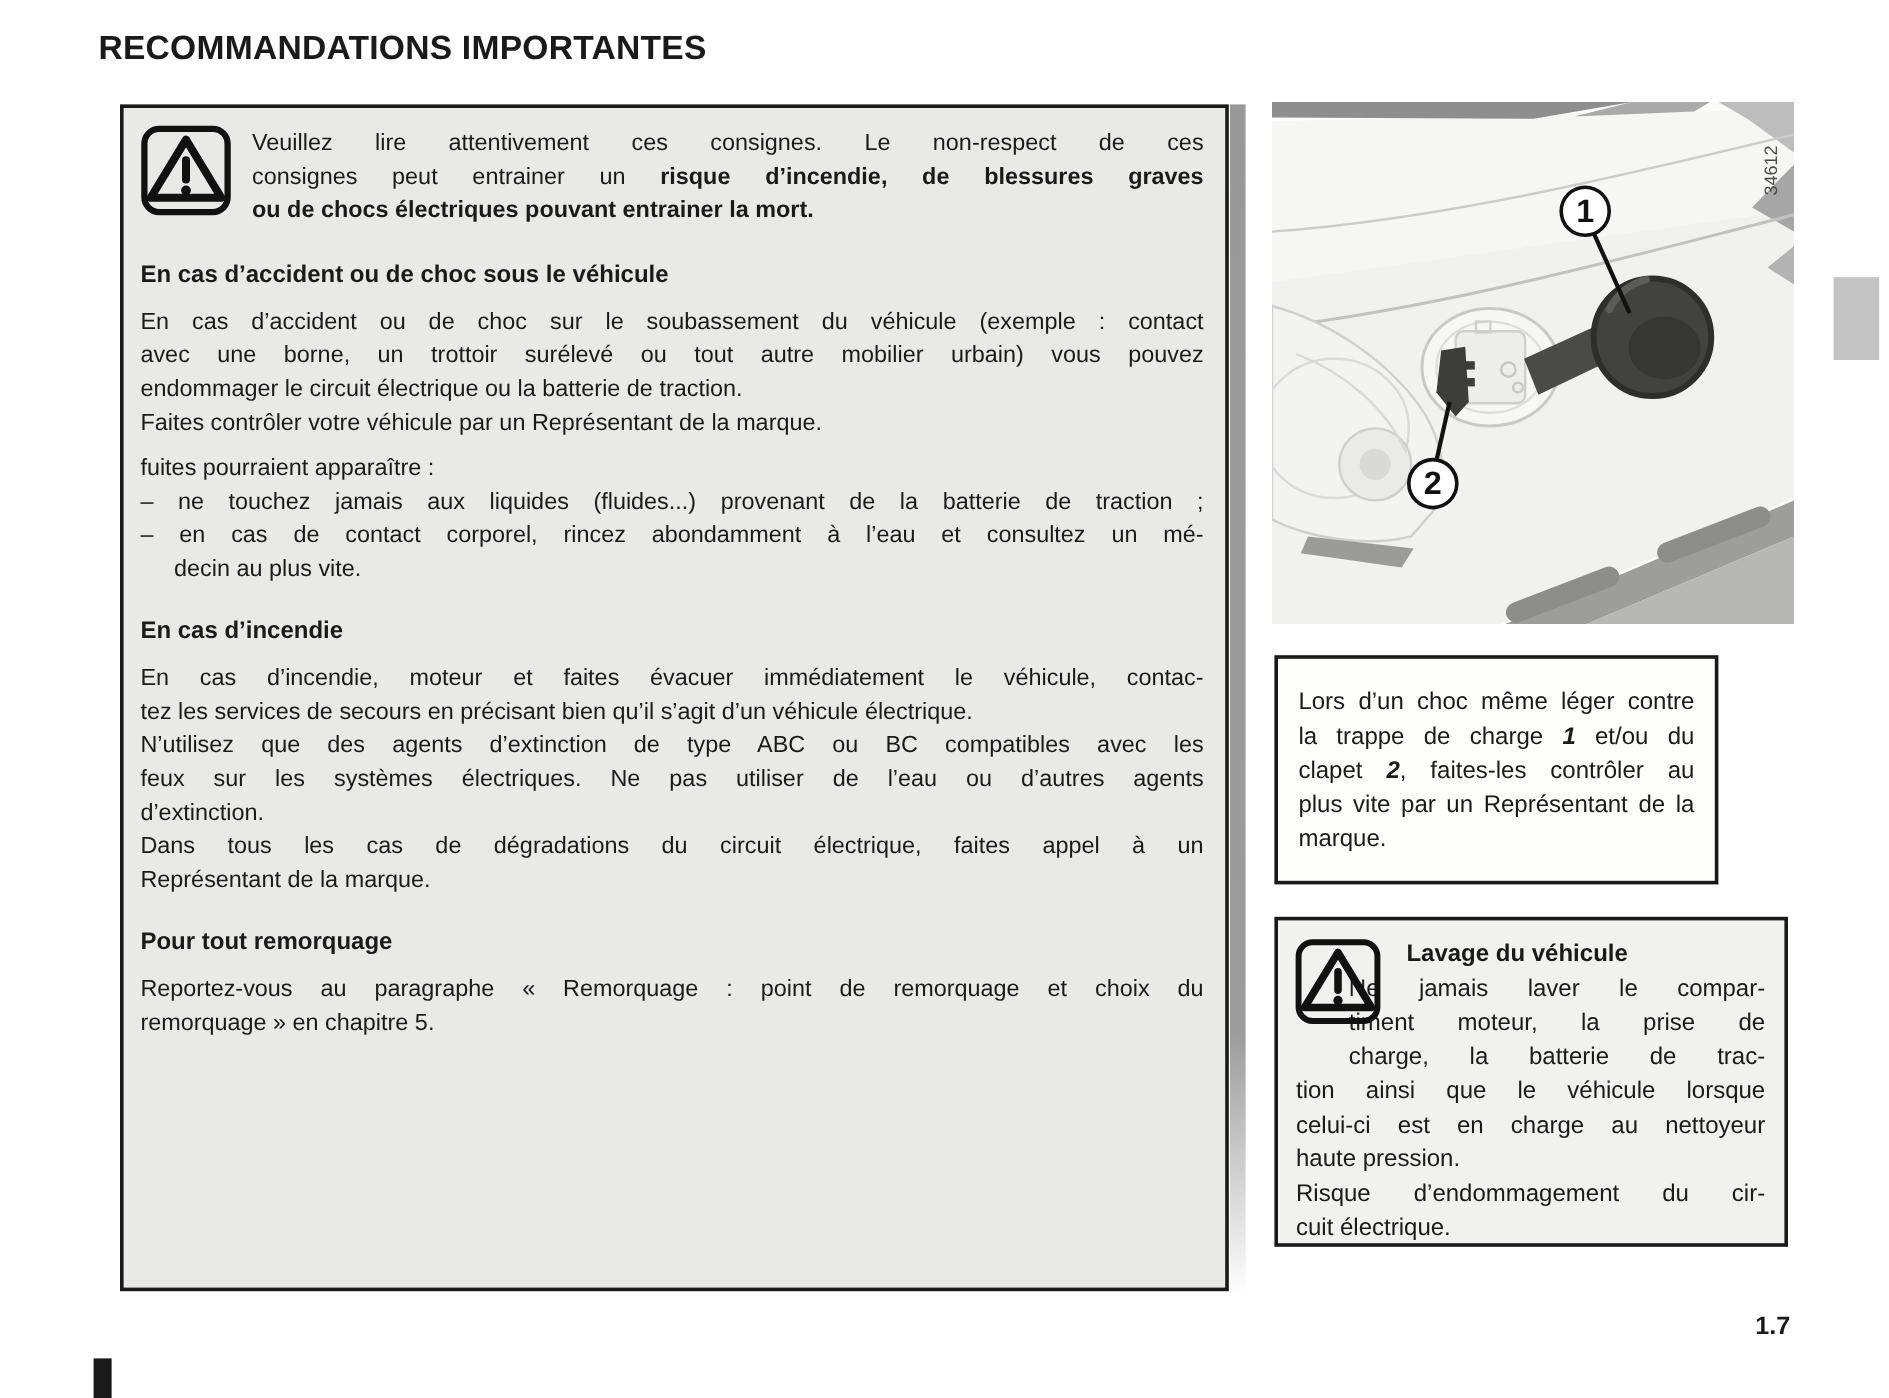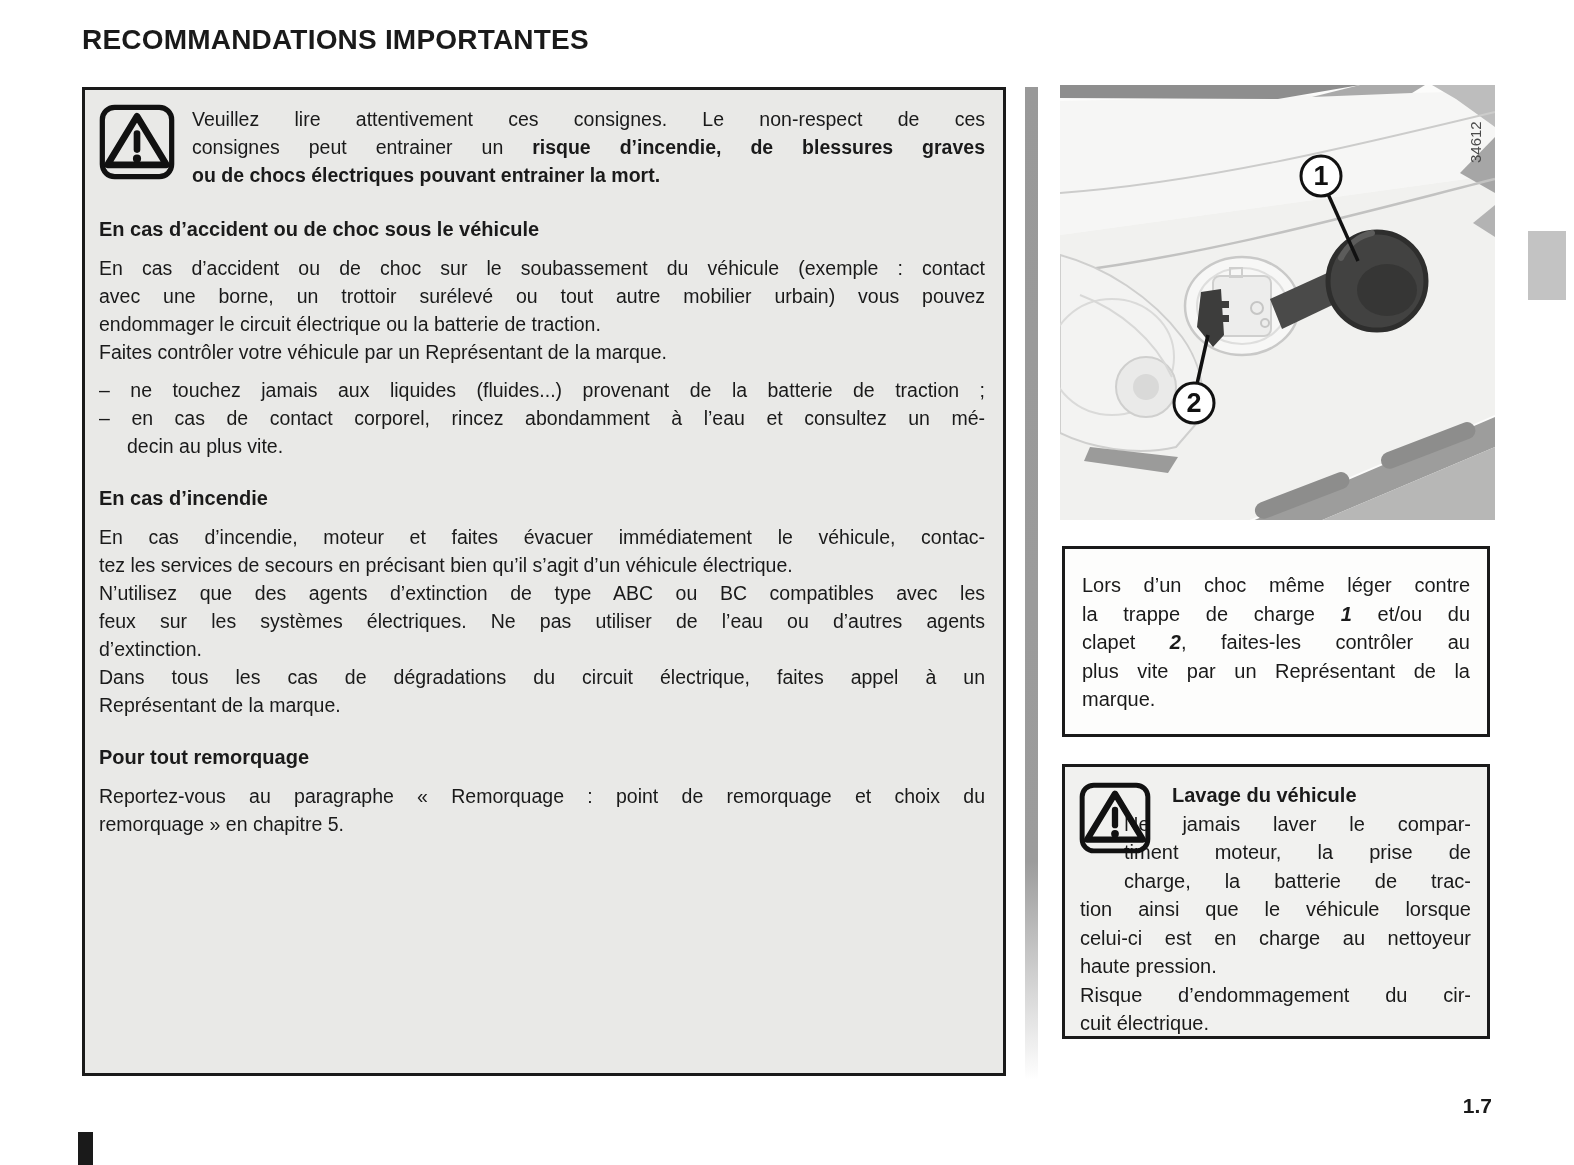--- a/index.html
+++ b/index.html
@@ -6,21 +6,21 @@
   body{
     width:1574px;height:1165px;position:relative;background:#ffffff;
     font-family:"Liberation Sans",sans-serif;color:#1a1a1a;overflow:hidden;
   }
   .title{
     position:absolute;left:82px;top:24px;font-size:28px;font-weight:bold;
     letter-spacing:.2px;
     text-align:center;
   }
   .main-box{
-    position:absolute;left:82px;top:87px;width:924px;height:989px;
+    position:absolute;left:100px;top:87px;width:924px;height:989px;
     box-sizing:border-box;border:3px solid #1a1a1a;background:#e9e9e7;
     padding:13px 18px 0 14px;font-size:19.5px;line-height:28px;
   }
   .warn-row{display:flex;gap:17px;margin-bottom:26px;}
   .warn-icon{flex:0 0 76px;height:78px;}
   .warn-icon svg{width:76px;height:78px;display:block;}
   .warn-text{flex:1;padding-top:2px;}
   .ln{text-align:justify;text-align-last:justify;}
   .ln.end{text-align-last:left;}
   .main-box .ln.ind{padding-left:28px;}
@@ -28,21 +28,21 @@
   .i{font-style:italic;}
   .sec-h{font-weight:bold;font-size:20px;margin:24px 0 11px;}
   .para{margin:10px 0;}
   .divider-bar{
     position:absolute;left:1025px;top:87px;width:13px;height:993px;
     background:linear-gradient(to bottom,#999999 0%,#9c9c9c 78%,rgba(160,160,160,0) 100%);
   }
   .illustration{position:absolute;left:1060px;top:85px;width:435px;height:435px;}
   .illustration svg{display:block;width:435px;height:435px;}
   .choc-box{
-    position:absolute;left:1062px;top:546px;width:428px;height:191px;
+    position:absolute;left:1062px;top:546px;width:370px;height:191px;
     box-sizing:border-box;border:3px solid #1a1a1a;background:#fdfdfc;
     padding:22px 17px 0 17px;font-size:20px;line-height:28.5px;
   }
   .lavage-box{
     position:absolute;left:1062px;top:764px;width:428px;height:275px;
     box-sizing:border-box;border:3px solid #1a1a1a;background:#f1f1ef;
     padding:14px 16px 0 15px;font-size:20px;line-height:28.5px;
   }
   .lavage-icon{position:absolute;left:14px;top:14px;width:72px;height:74px;}
   .lavage-icon svg{width:72px;height:74px;display:block;}
@@ -77,20 +77,21 @@
       <div class="sec-h">En cas d’accident ou de choc sous le véhicule</div>
       <div class="para">
         <div class="ln"><span>En cas d’accident ou de choc sur le soubassement du véhicule (exemple : contact</span></div>
         <div class="ln"><span>avec une borne, un trottoir surélevé ou tout autre mobilier urbain) vous pouvez</span></div>
         <div class="ln end"><span>endommager le circuit électrique ou la batterie de traction.</span></div>
         <div class="ln end"><span>Faites contrôler votre véhicule par un Représentant de la marque.</span></div>
       </div>
       <div class="para">
       </div>
       <div class="para">
+        <div class="ln end"><span>fuites pourraient apparaître :</span></div>
         <div class="ln"><span>–  ne touchez jamais aux liquides (fluides...) provenant de la batterie de traction ;</span></div>
         <div class="ln"><span>–  en cas de contact corporel, rincez abondamment à l’eau et consultez un mé-</span></div>
         <div class="ln end ind"><span>decin au plus vite.</span></div>
       </div>
       <div class="sec-h">En cas d’incendie</div>
       <div class="para">
         <div class="ln"><span>En cas d’incendie, moteur et faites évacuer immédiatement le véhicule, contac-</span></div>
         <div class="ln end"><span>tez les services de secours en précisant bien qu’il s’agit d’un véhicule électrique.</span></div>
         <div class="ln"><span>N’utilisez que des agents d’extinction de type ABC ou BC compatibles avec les</span></div>
         <div class="ln"><span>feux sur les systèmes électriques. Ne pas utiliser de l’eau ou d’autres agents</span></div>

